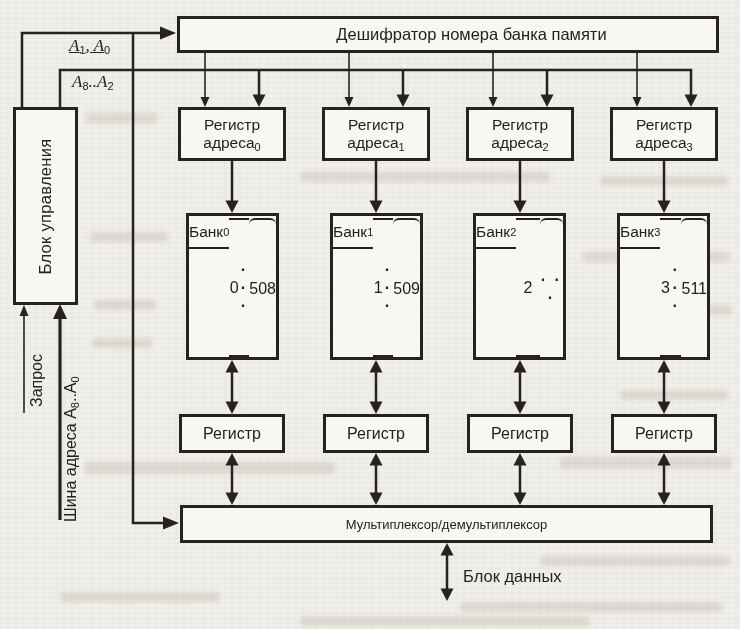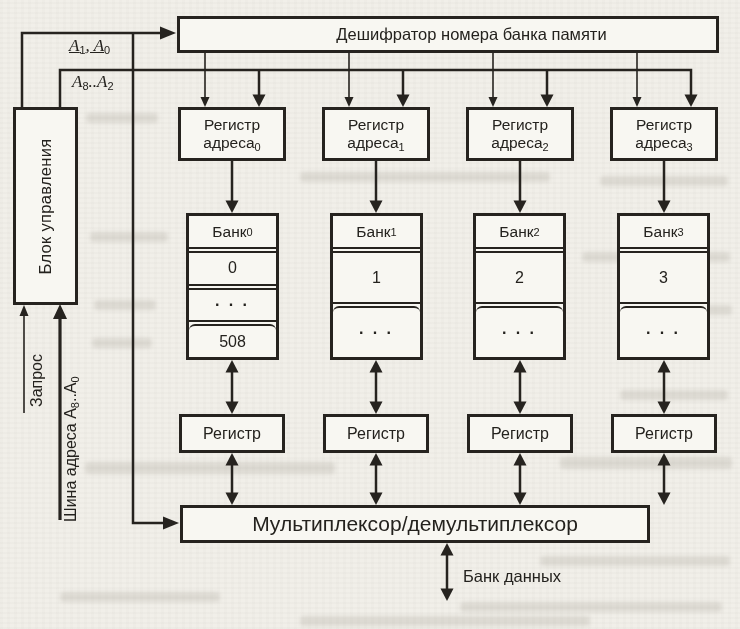--- a/index.html
+++ b/index.html
@@ -13,27 +13,27 @@
   }
   .wires{position:absolute;left:0;top:0;pointer-events:none;}
   .box{
     position:absolute;box-sizing:border-box;border:3px solid #26231f;background:#f8f7f2;
     display:flex;align-items:center;justify-content:center;text-align:center;
   }
   .decoder{left:177px;top:16px;width:542px;height:37px;font-size:16.5px;padding-left:47px;}
   .control{left:13px;top:107px;width:65px;height:198px;}
   .control .vtext{transform:rotate(-90deg);white-space:nowrap;font-size:16.5px;letter-spacing:.3px;}
   .reg-addr{top:107px;width:108px;height:54px;flex-direction:column;font-size:15.5px;line-height:18px;}
-  .bank{top:213px;width:93px;height:147px;flex-direction:column;align-items:stretch;justify-content:flex-start;padding:0;}
+  .bank{top:213px;width:93px;height:147px;flex-direction:row;align-items:stretch;justify-content:flex-start;padding:0;}
   .bank-title{flex:none;height:31px;border-bottom:2px solid #26231f;display:flex;align-items:center;justify-content:center;font-size:15.5px;}
   .bank-cell{flex:1;margin-top:2px;border-top:2px solid #26231f;border-bottom:2px solid #26231f;display:flex;align-items:center;justify-content:center;font-size:16px;}
   .bank-cell:last-child{border-bottom:none;border-radius:6px;}
   .bank-cell.dots{letter-spacing:2px;font-weight:bold;}
   .io-reg{top:414px;width:106px;height:39px;font-size:16px;}
-  .mux{left:180px;top:505px;width:470px;height:38px;font-size:21px;}
+  .mux{left:180px;top:505px;width:533px;height:38px;font-size:13px;}
   sub{font-size:11px;line-height:0;vertical-align:-3px;}
   .sig{position:absolute;font-size:16px;white-space:nowrap;}
   .sig i{font-family:"Liberation Serif", serif;font-size:17px;}
   .label-a1a0{left:69px;top:36px;text-decoration:underline;}
   .label-a8a2{left:72px;top:72px;}
   .vlabel{position:absolute;white-space:nowrap;transform:rotate(-90deg);transform-origin:0 0;font-size:16px;}
   .label-request{left:28px;top:407px;}
   .label-abus{left:62px;top:522px;}
   .label-dbus{position:absolute;left:463px;top:567px;font-size:16.5px;}
   .ghost{position:absolute;background:#a9a49a;filter:blur(2px);opacity:.28;border-radius:4px;height:10px;}
@@ -158,21 +158,21 @@
   </div>
 
   <div class="box control">
     <span class="vtext">Блок управления</span>
   </div>
 
   <div class="sig label-a1a0"><i>A</i><sub>1</sub><i>, A</i><sub>0</sub></div>
   <div class="sig label-a8a2"><i>A</i><sub>8</sub><i>..A</i><sub>2</sub></div>
   <div class="vlabel label-request">Запрос</div>
   <div class="vlabel label-abus"><span>Шина адреса A</span><sub>8</sub><span>..A</span><sub>0</sub></div>
-  <div class="label-dbus">Банк данных</div>
+  <div class="label-dbus">Блок данных</div>
 
   <div class="box reg-addr" style="left:178px;">
     <span>Регистр</span>
     <span><span>адреса</span><sub>0</sub></span>
   </div>
   <div class="box bank" style="left:186px;">
     <div class="bank-title">
         <span>Банк</span>
         <sub>0</sub>
       </div>
@@ -188,20 +188,21 @@
     <span>Регистр</span>
     <span><span>адреса</span><sub>1</sub></span>
   </div>
   <div class="box bank" style="left:330px;">
     <div class="bank-title">
         <span>Банк</span>
         <sub>1</sub>
       </div>
     <div class="bank-cell">1</div>
     <div class="bank-cell dots">· · ·</div>
+    <div class="bank-cell">509</div>
   </div>
   <div class="box io-reg" style="left:323px;">
     <span>Регистр</span>
   </div>
 
   <div class="box reg-addr" style="left:466px;">
     <span>Регистр</span>
     <span><span>адреса</span><sub>2</sub></span>
   </div>
   <div class="box bank" style="left:473px;">
@@ -220,20 +221,21 @@
     <span>Регистр</span>
     <span><span>адреса</span><sub>3</sub></span>
   </div>
   <div class="box bank" style="left:617px;">
     <div class="bank-title">
         <span>Банк</span>
         <sub>3</sub>
       </div>
     <div class="bank-cell">3</div>
     <div class="bank-cell dots">· · ·</div>
+    <div class="bank-cell">511</div>
   </div>
   <div class="box io-reg" style="left:611px;">
     <span>Регистр</span>
   </div>
 
   <div class="box mux">
     <span>Мультиплексор/демультиплексор</span>
   </div>
 
 </div>

